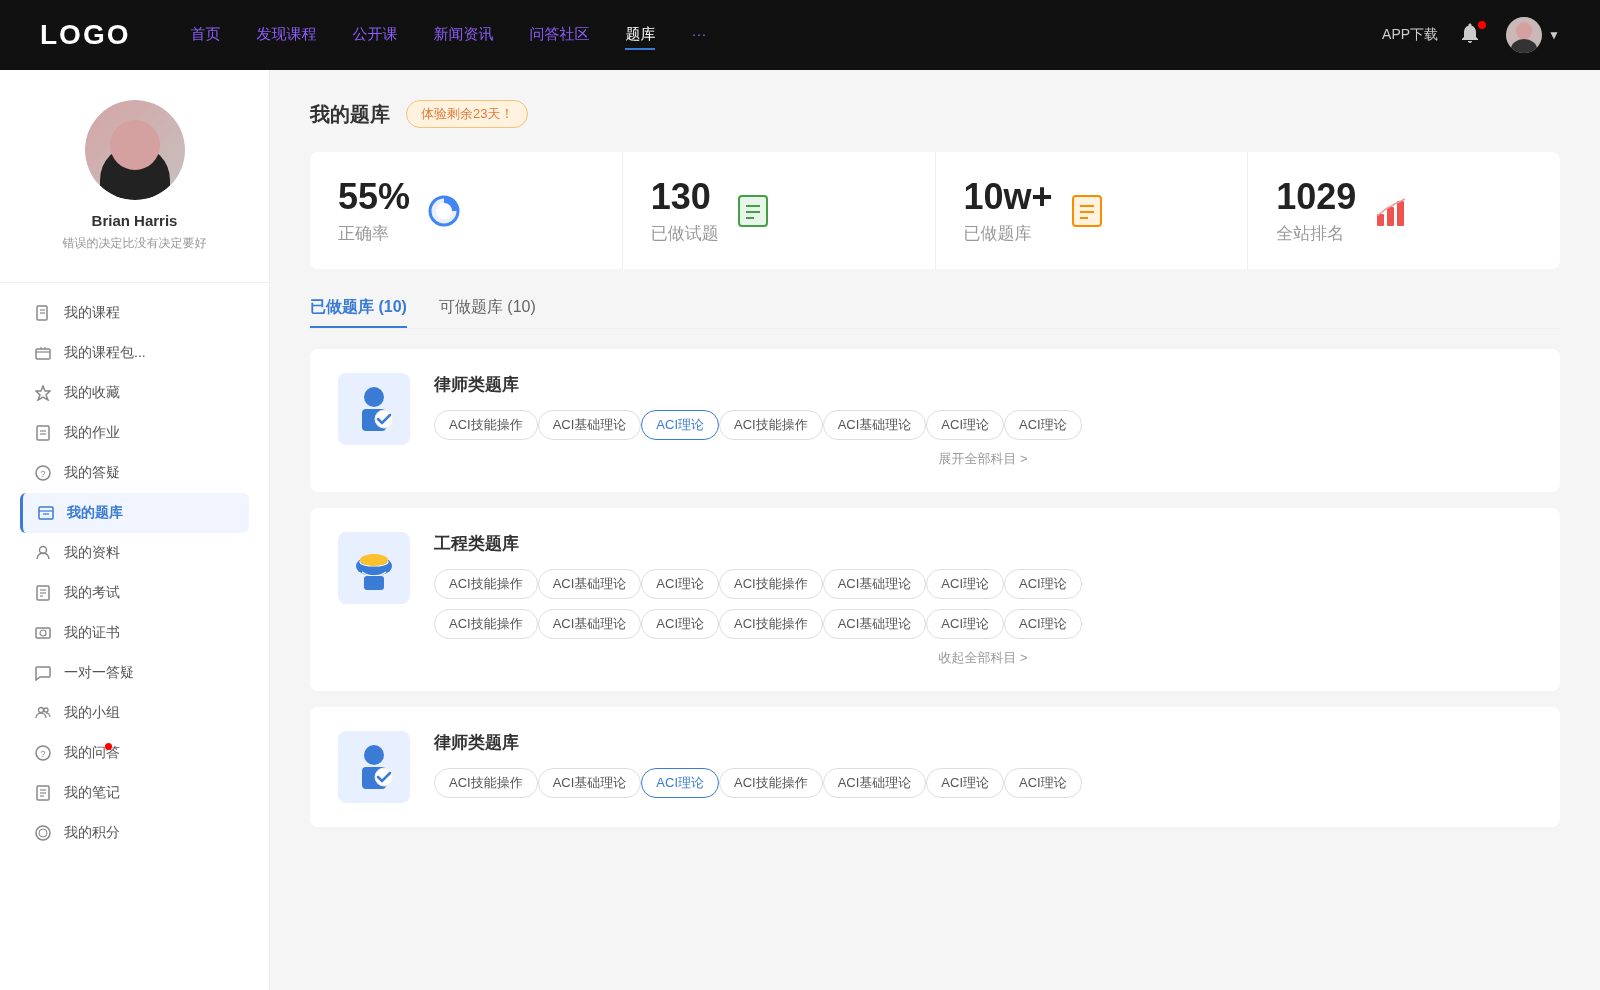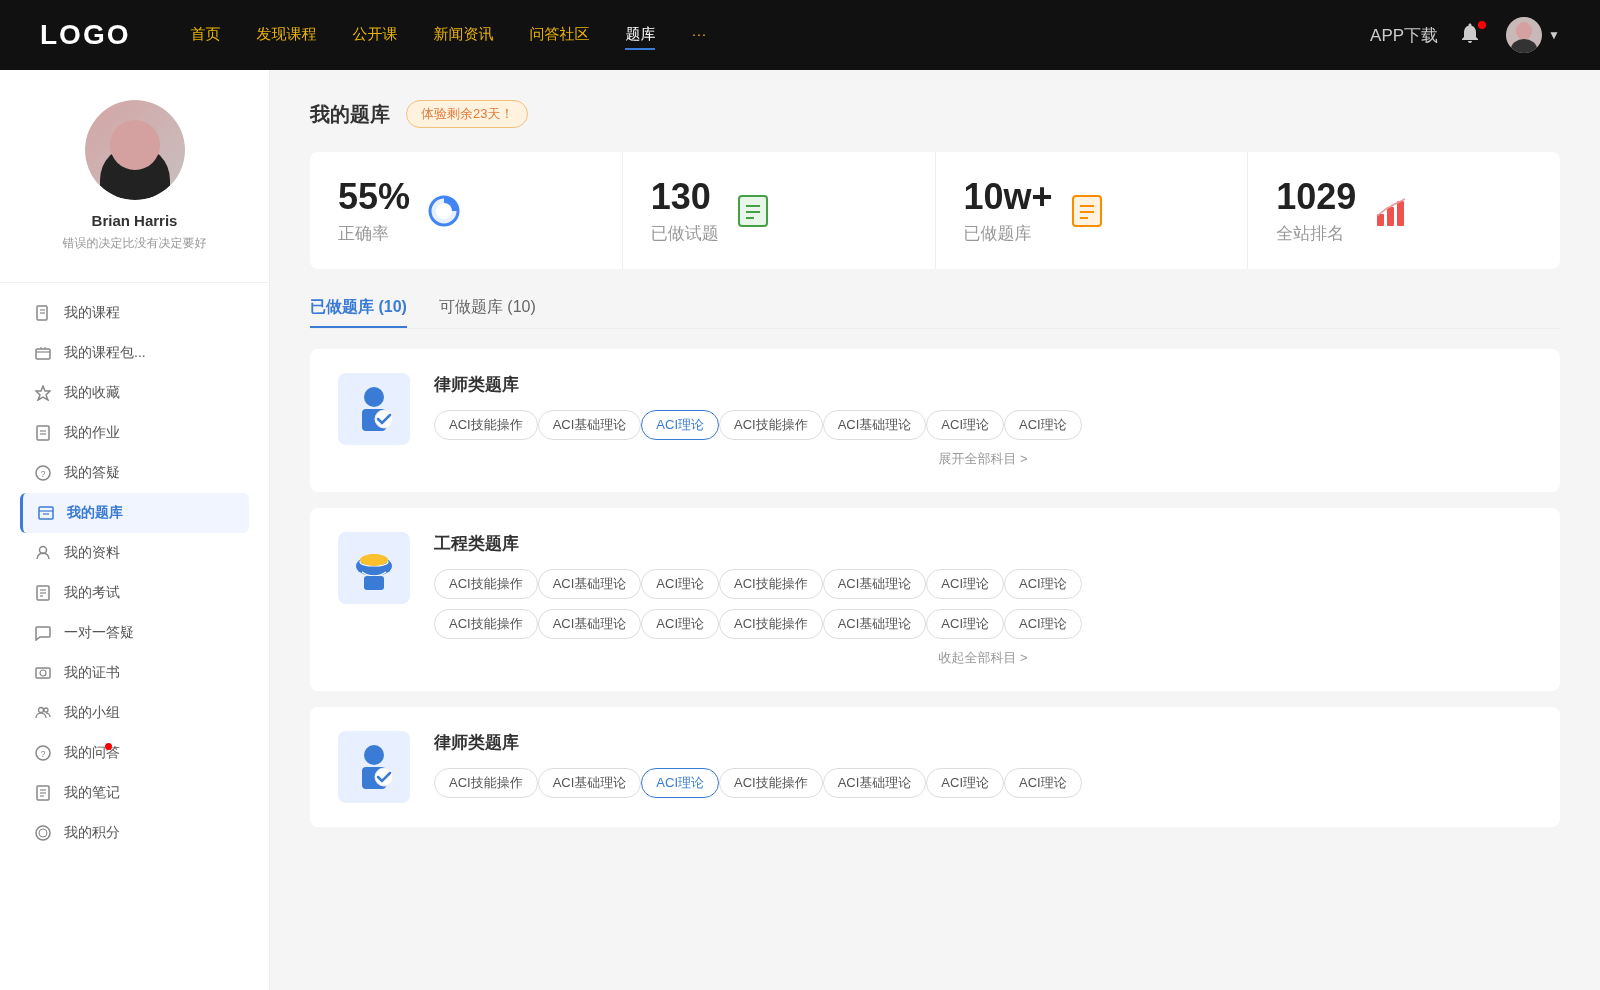--- a/index.html
+++ b/index.html
@@ -20,37 +20,37 @@
       font-weight: bold;
       letter-spacing: 2px;
       margin-right: 60px;
     }
     .navbar-nav {
       display: flex;
       gap: 36px;
       flex: 1;
     }
     .nav-item {
-      color: #eab308;
+      color: #8b5cf6;
       font-size: 15px;
       cursor: pointer;
       padding: 4px 0;
     }
     .nav-item.active {
       color: white;
       border-bottom: 2px solid #3a7bd5;
     }
     .navbar-right {
       display: flex;
       align-items: center;
       gap: 20px;
     }
     .app-download {
       color: #ccc;
-      font-size: 17px;
+      font-size: 14px;
       cursor: pointer;
     }
     .bell-icon {
       width: 28px;
       height: 28px;
       position: relative;
       cursor: pointer;
     }
     .bell-icon svg { width: 24px; height: 24px; fill: #ccc; }
     .bell-dot {
@@ -338,33 +338,33 @@
               <line x1="5" y1="5" x2="11" y2="5" stroke="currentColor" stroke-width="1.2"></line>
               <line x1="5" y1="8" x2="11" y2="8" stroke="currentColor" stroke-width="1.2"></line>
               <line x1="5" y1="11" x2="8" y2="11" stroke="currentColor" stroke-width="1.2"></line>
             </svg>
         </span>
         <span>我的考试</span>
       </div>
       <div class="sidebar-menu-item">
         <span class="menu-icon">
           <svg width="16" height="16" viewBox="0 0 16 16">
-              <path d="M2 2h12a1 1 0 0 1 1 1v8a1 1 0 0 1-1 1H5l-4 3V3a1 1 0 0 1 1-1z" fill="none" stroke="currentColor" stroke-width="1.5"></path>
-            </svg>
-        </span>
-        <span>一对一答疑</span>
-      </div>
-      <div class="sidebar-menu-item">
-        <span class="menu-icon">
-          <svg width="16" height="16" viewBox="0 0 16 16">
               <rect x="1" y="3" width="14" height="10" rx="1" fill="none" stroke="currentColor" stroke-width="1.5"></rect>
               <circle cx="8" cy="8" r="3" fill="none" stroke="currentColor" stroke-width="1.2"></circle>
             </svg>
         </span>
         <span>我的证书</span>
+      </div>
+      <div class="sidebar-menu-item">
+        <span class="menu-icon">
+          <svg width="16" height="16" viewBox="0 0 16 16">
+              <path d="M2 2h12a1 1 0 0 1 1 1v8a1 1 0 0 1-1 1H5l-4 3V3a1 1 0 0 1 1-1z" fill="none" stroke="currentColor" stroke-width="1.5"></path>
+            </svg>
+        </span>
+        <span>一对一答疑</span>
       </div>
       <div class="sidebar-menu-item">
         <span class="menu-icon">
           <svg width="16" height="16" viewBox="0 0 16 16">
               <circle cx="6" cy="5" r="2.5" fill="none" stroke="currentColor" stroke-width="1.3"></circle>
               <circle cx="11" cy="5" r="2" fill="none" stroke="currentColor" stroke-width="1.3"></circle>
               <path d="M1 13c0-2.8 2.2-5 5-5s5 2.2 5 5" fill="none" stroke="currentColor" stroke-width="1.3"></path>
               <path d="M11 8c2.2 0 4 1.8 4 4" fill="none" stroke="currentColor" stroke-width="1.3"></path>
             </svg>
         </span>

